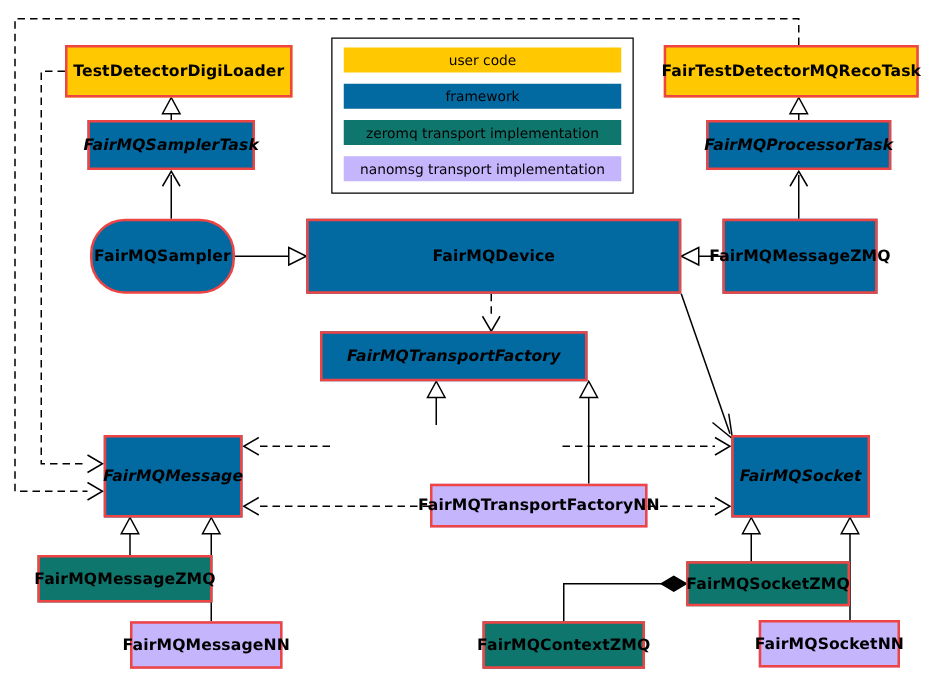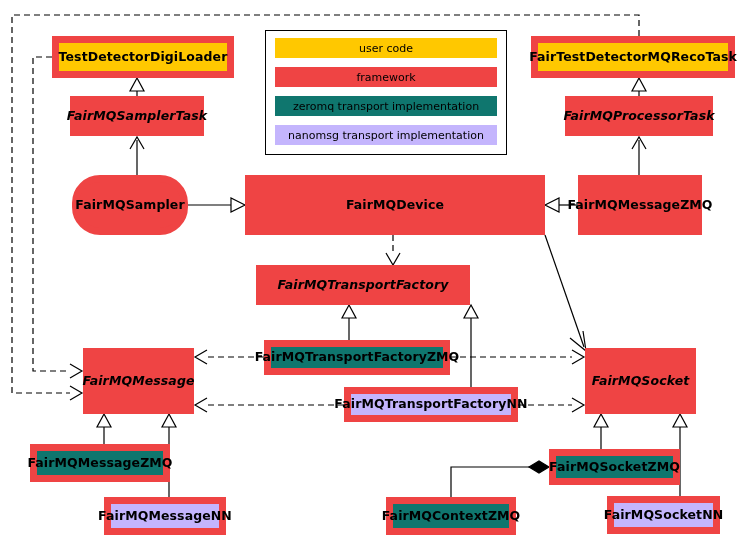--- a/index.html
+++ b/index.html
@@ -22,36 +22,36 @@
     position: absolute;
     left: 0;
     top: 0;
     width: 748px;
     height: 549px;
     pointer-events: none;
   }
   .node {
     position: absolute;
     box-sizing: border-box;
-    border: 7px solid #ef4444;
+    border: 2px solid #ef4444;
     display: flex;
     align-items: center;
     justify-content: center;
     text-align: center;
     font-size: 12.5px;
     font-weight: bold;
     color: #000000;
     line-height: 1.15;
     letter-spacing: 0.1px;
     z-index: 3;
   }
   .node.abstract {
     font-style: italic;
   }
-  .fill-framework   { background: #ef4444; }
+  .fill-framework   { background: #0369a1; }
   .fill-usercode    { background: #ffc800; }
   .fill-zeromq      { background: #0f766e; }
   .fill-nanomsg     { background: #c4b5fd; }
 
   
   #legend {
     position: absolute;
     left: 265px;
     top: 30px;
     width: 242px;
@@ -210,21 +210,20 @@
   </div>
 
   <div class="node fill-usercode" style="left: 52px; top: 36px; width: 182px; height: 42px;">TestDetectorDigiLoader</div>
   <div class="node fill-usercode" style="left: 531px; top: 36px; width: 204px; height: 42px;">FairTestDetectorMQRecoTask</div>
   <div class="node fill-framework abstract" style="left: 70px; top: 96px; width: 134px; height: 40px;">FairMQSamplerTask</div>
   <div class="node fill-framework abstract" style="left: 565px; top: 96px; width: 148px; height: 40px;">FairMQProcessorTask</div>
   <div class="node fill-framework" style="left: 72px; top: 175px; width: 116px; height: 60px; border-radius: 28px;">FairMQSampler</div>
   <div class="node fill-framework" style="left: 245px; top: 175px; width: 300px; height: 60px;">FairMQDevice</div>
   <div class="node fill-framework" style="left: 578px; top: 175px; width: 124px; height: 60px;">FairMQMessageZMQ</div>
   <div class="node fill-framework abstract" style="left: 256px; top: 265px; width: 214px; height: 40px;">FairMQTransportFactory</div>
-  <div class="node fill-zeromq" style="left: 264px; top: 340px; width: 186px; height: 35px;">FairMQTransportFactoryZMQ</div>
   <div class="node fill-nanomsg" style="left: 344px; top: 387px; width: 174px; height: 35px;">FairMQTransportFactoryNN</div>
   <div class="node fill-framework abstract" style="left: 83px; top: 348px; width: 111px; height: 66px;">FairMQMessage</div>
   <div class="node fill-framework abstract" style="left: 585px; top: 348px; width: 111px; height: 66px;">FairMQSocket</div>
   <div class="node fill-zeromq" style="left: 30px; top: 444px; width: 140px; height: 38px;">FairMQMessageZMQ</div>
   <div class="node fill-nanomsg" style="left: 104px; top: 497px; width: 122px; height: 38px; text-align: right;">FairMQMessageNN</div>
   <div class="node fill-zeromq" style="left: 549px; top: 449px; width: 131px; height: 36px;">FairMQSocketZMQ</div>
   <div class="node fill-nanomsg" style="left: 607px; top: 496px; width: 113px; height: 38px;">FairMQSocketNN</div>
   <div class="node fill-zeromq" style="left: 386px; top: 497px; width: 130px; height: 38px;">FairMQContextZMQ</div>
 
 </div>

